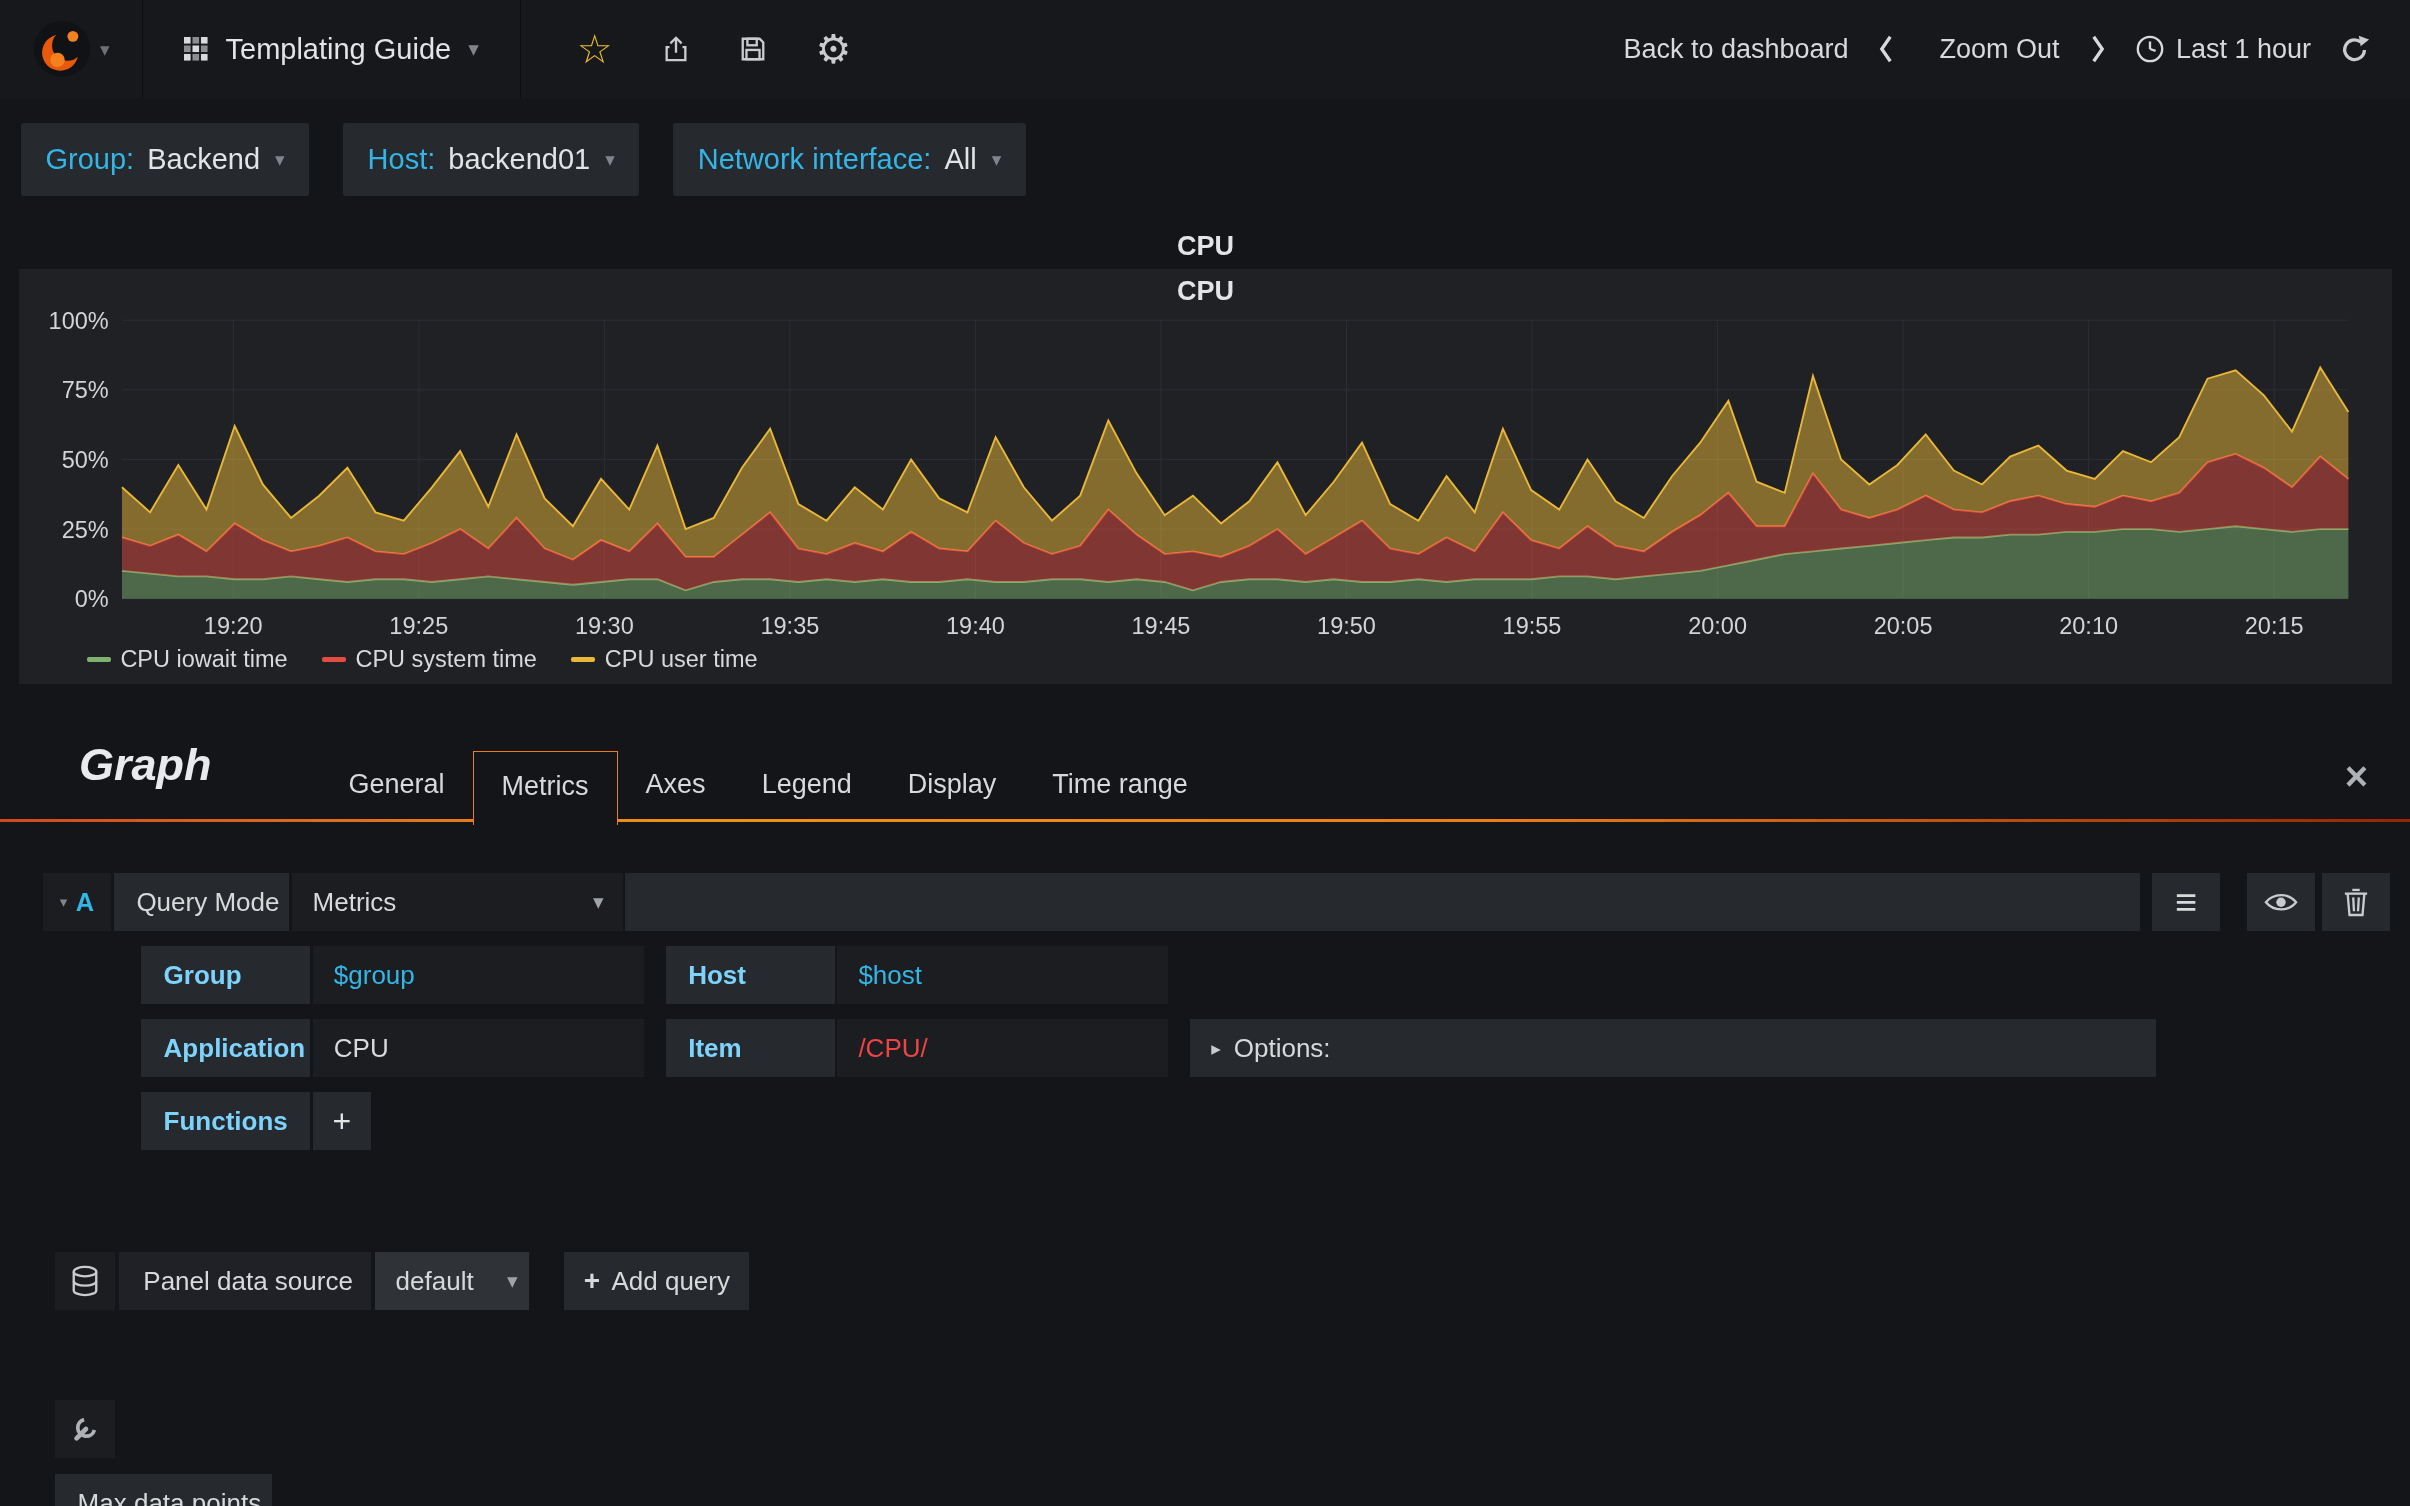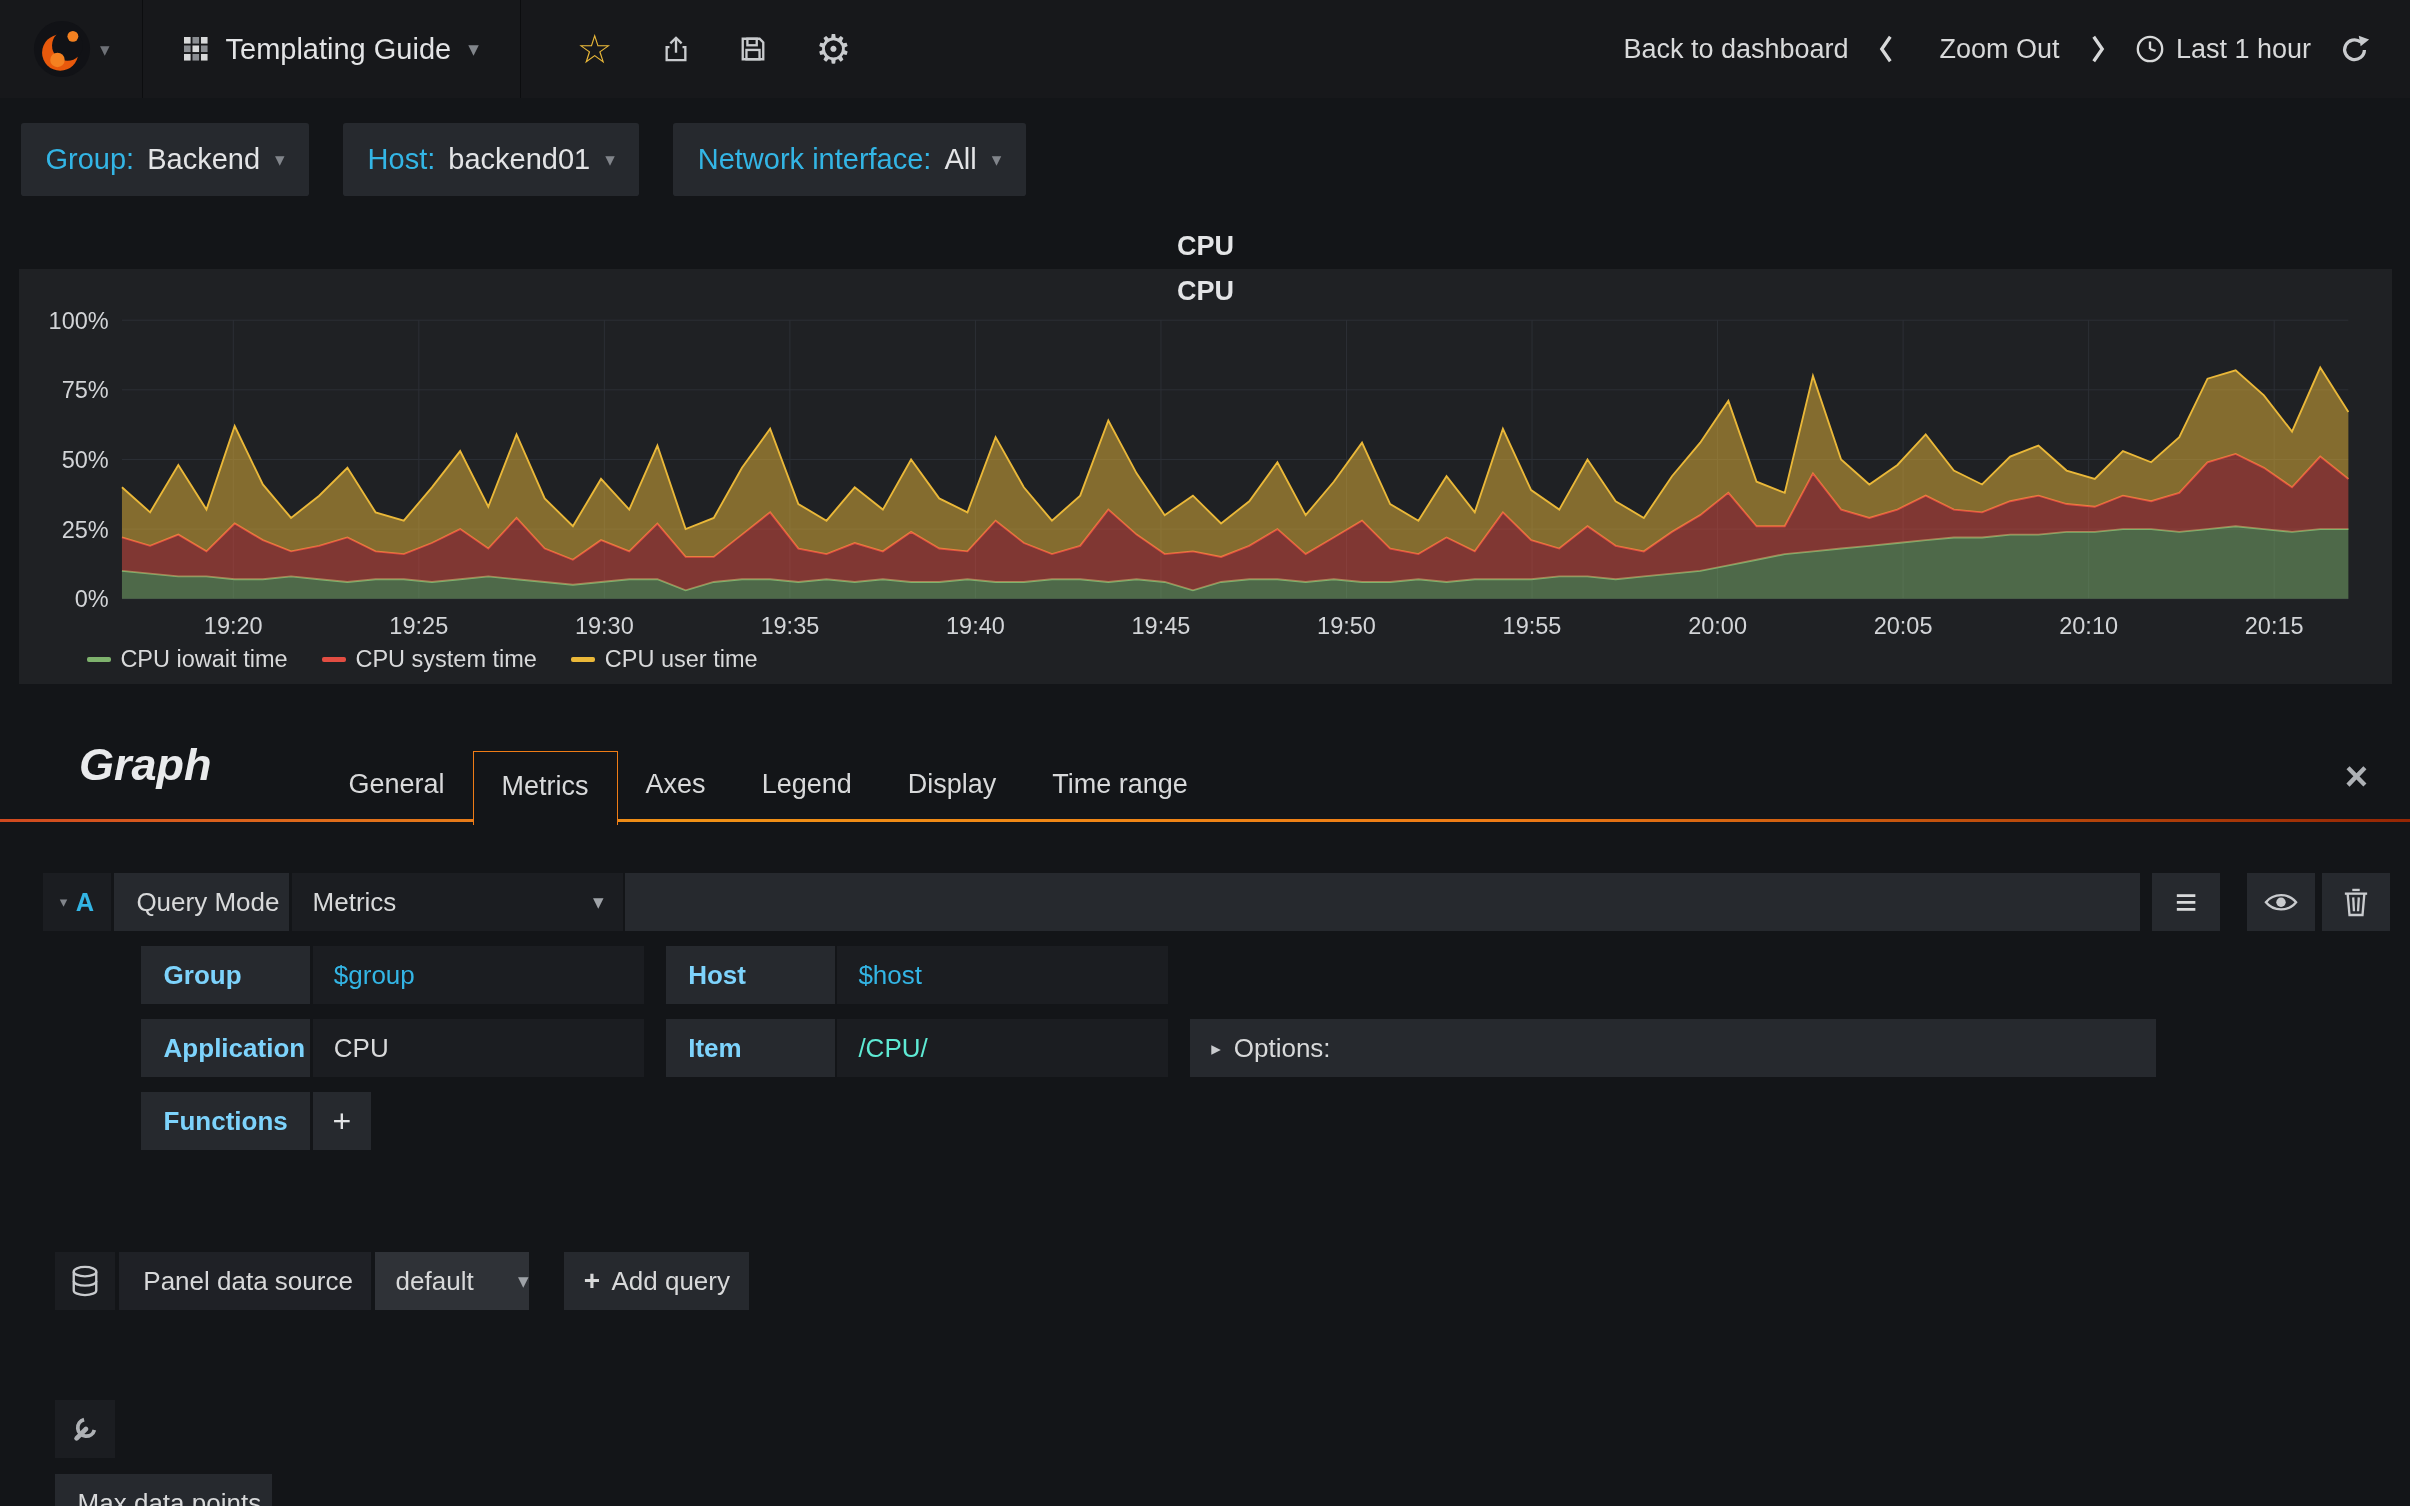--- a/index.html
+++ b/index.html
@@ -63,31 +63,31 @@
 .sel-caret{color:#9fa3a8;font-size:21px;}
 .cell-fill{flex:1;}
 .icon-cell{width:68px;justify-content:center;cursor:pointer;}
 .icon-cell.menu{margin-left:9.4px;color:#d8d9da;font-size:38px;}
 .icon-cell.eye{margin-left:24.5px;}
 .icon-cell.trash{margin-left:3.8px;}
 .w-label{width:169px;padding-left:22.6px;}
 .cyan{color:#7dd3fc;font-weight:700;}
 .w-value{width:331px;background:#1b1d21;padding-left:21px;}
 .cyan-val{color:#33b5e5;}
-.orange-val{color:#5eead4;}
+.orange-val{color:#ef4444;}
 .ml20{margin-left:19px;}
 .cell-options{flex:1;margin-left:19px;margin-right:234px;padding-left:21px;gap:13px;cursor:pointer;}
 .opt-caret{color:#c9cbce;font-size:19px;}
 .cell-plus{width:58px;justify-content:center;font-size:32px;color:#e3e4e6;cursor:pointer;}
 
 
 .ds-row{display:flex;gap:3.8px;margin:102px 21px 0 55px;}
 .ds-icon{width:60px;background:#1b1d21;justify-content:center;}
 .ds-label{width:252px;background:#1f2126;padding-left:24.5px;}
-.ds-select{width:154px;background:#2f3237;justify-content:space-between;padding:0 0 0 21px;cursor:pointer;font-weight:500;}
+.ds-select{width:154px;background:#2f3237;justify-content:space-between;padding:0 11px 0 21px;cursor:pointer;font-weight:500;}
 .ds-add{width:185px;margin-left:32px;justify-content:center;gap:11.3px;cursor:pointer;font-weight:500;}
 .ds-add .plus{font-weight:700;font-size:28px;}
 
 
 .mdp-row{display:flex;gap:16px;margin:90px 21px 0 55px;flex-direction:column;}
 .mdp-icon{width:60px;background:#1b1d21;justify-content:center;}
 .mdp-label{width:217px;padding-left:22.6px;font-weight:500;}
 .mdp-input{width:124px;height:58px;background:#101214;border:none;color:#d8d9da;font-size:25.4px;padding-left:17px;font-family:"Liberation Sans",sans-serif;outline:none;}
 .mdp-input::placeholder{color:#5b6067;}
 .mdp-fill{flex:1;background:#1f2126;}

